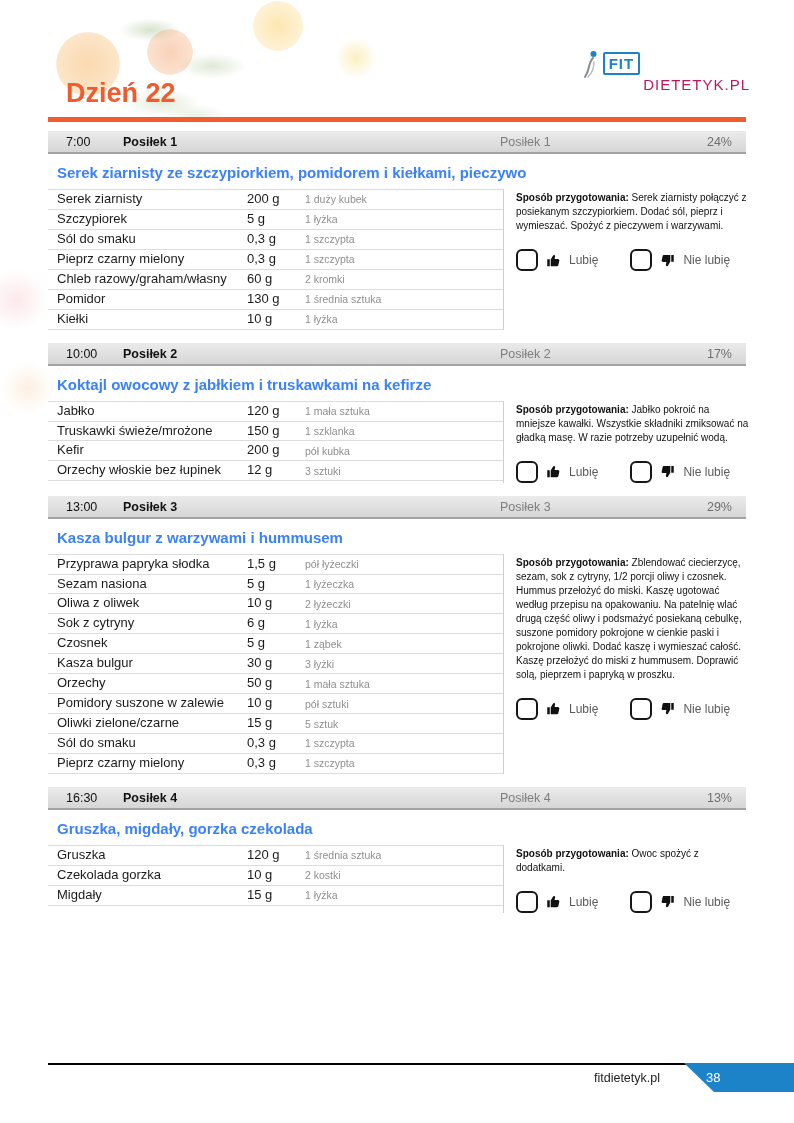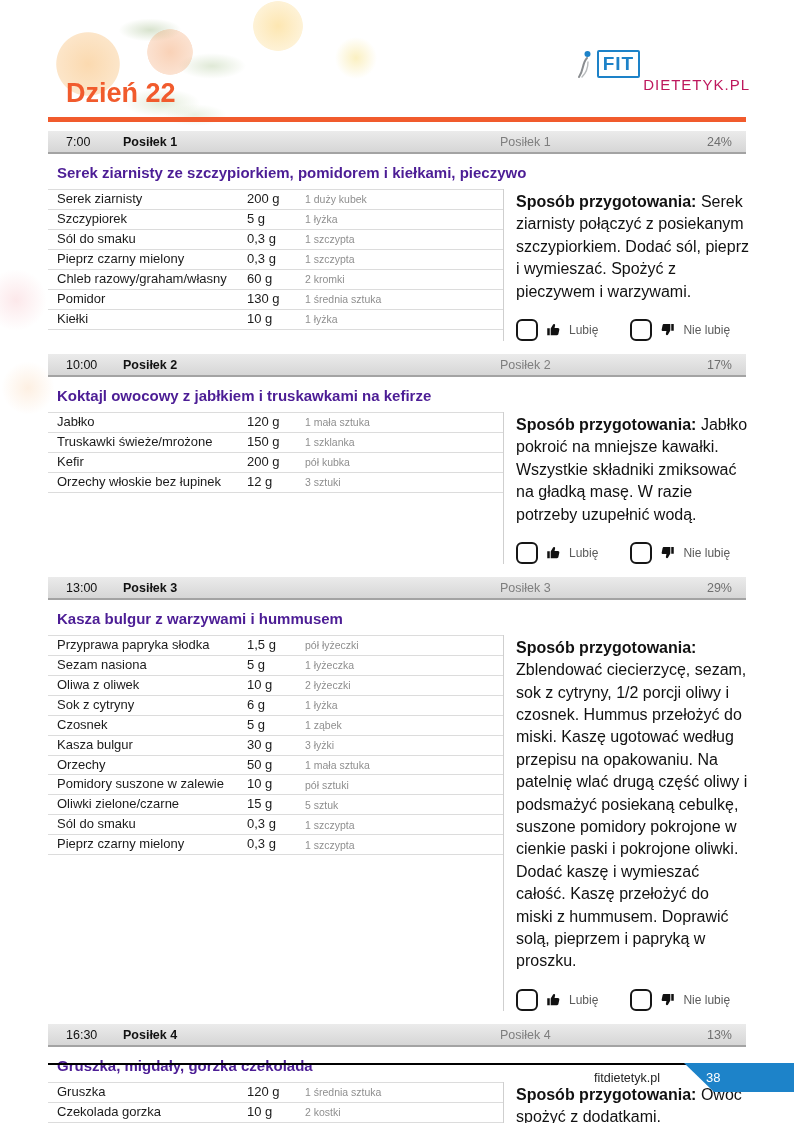--- a/index.html
+++ b/index.html
@@ -21,48 +21,48 @@
       radial-gradient(circle 44px at 16px 300px,  rgba(242,150,160,.22), transparent 70%),
       radial-gradient(circle 38px at 28px 388px,  rgba(246,170,96,.18), transparent 70%);
   }
 
   .content { position:relative; padding:80px 48px 0 48px; }
 
   
   .logo { position:absolute; top:34px; right:44px; display:flex; align-items:center; gap:3px; }
   .logo .figure { margin-right:2px; }
   .logo .fit { color:#1d82c8; border:2px solid #1d82c8; border-radius:2px; font-weight:bold;
-               font-size:19px; padding:1px 4px; letter-spacing:1px; }
+               font-size:15px; padding:1px 4px; letter-spacing:1px; }
   .logo .rest { color:#be185d; font-size:15px; letter-spacing:1px; font-weight:500;margin-top:42px; }
 
   h1.day-title { color:#f15b2d; font-size:27px; font-weight:bold; line-height:1; margin:0 0 10px 18px; }
   .orange-rule { height:5px; background:#f15b2d; margin-bottom:9px; }
 
   
   .meal { margin-bottom:13px; }
   .meal-bar { position:relative; height:23px; line-height:23px;
       background:linear-gradient(#ebebeb,#d6d6d6); border-bottom:2px solid #a3a3a3; font-size:12.5px; }
   .meal-bar .time { position:absolute; left:18px; color:#111; }
   .meal-bar .mname { position:absolute; left:75px; font-weight:bold; color:#111; }
   .meal-bar .mname-r { position:absolute; left:452px; color:#7e7e7e; }
   .meal-bar .mpct { position:absolute; right:14px; color:#6f6f6f; }
 
-  .meal-title { font-size:15px; font-weight:bold; margin:10px 0 8px 9px; color:#4c1d95; }
+  .meal-title { font-size:15px; font-weight:bold; margin:10px 0 8px 9px; color:#3b82f6; }
 
   .meal-cols { display:flex; align-items:stretch; }
   .col-ingredients { width:455px; flex:none; }
   .col-prep { flex:1; border-left:1px solid #cfcfcf; padding:2px 0 0 12px; }
 
   .ing-table { border-top:1px solid #dcdcdc; }
   .ing-row { display:grid; grid-template-columns:190px 58px 1fr; align-items:center;
              padding:2px 0 2px 9px; border-bottom:1px solid #dcdcdc; min-height:19px; }
   .ing-name, .ing-amount { font-size:13px; line-height:1.15; color:#1b1b1b; }
   .ing-portion { font-size:10.5px; color:#8f8f8f; line-height:1.15; }
 
-  .prep-text { font-size:16px; line-height:1.4; color:#111; width:233px; }
+  .prep-text { font-size:10px; line-height:1.4; color:#111; width:233px; }
   .prep-label { font-weight:bold; }
 
   .like-row { display:flex; align-items:center; margin-top:16px; }
   .like-group { display:flex; align-items:center; gap:8px; }
   .like-group.first { margin-right:32px; }
   .checkbox { width:22px; height:22px; border:2px solid #161616; border-radius:6px; background:#fff; flex:none; cursor:pointer; }
   .thumb { flex:none; display:inline-flex; }
   .like-label { font-size:12px; color:#5a5a5a; }
 
   

